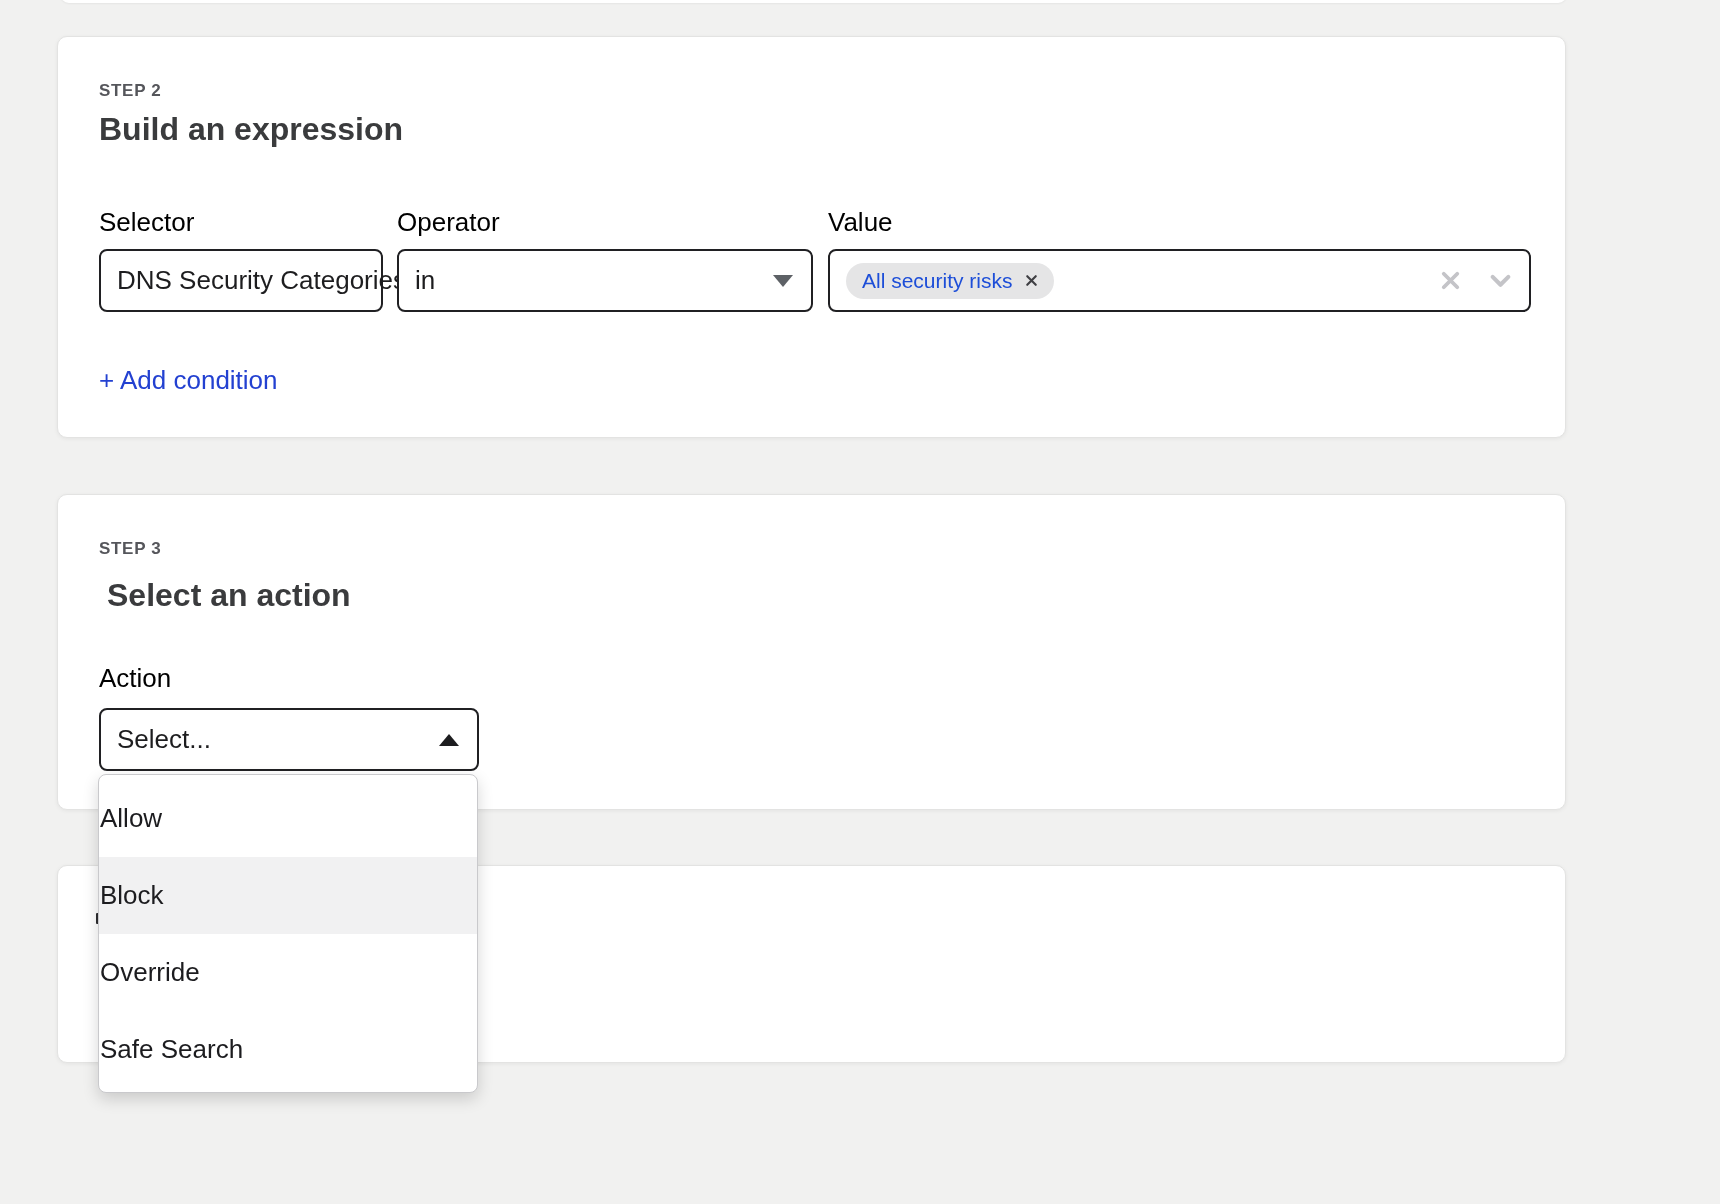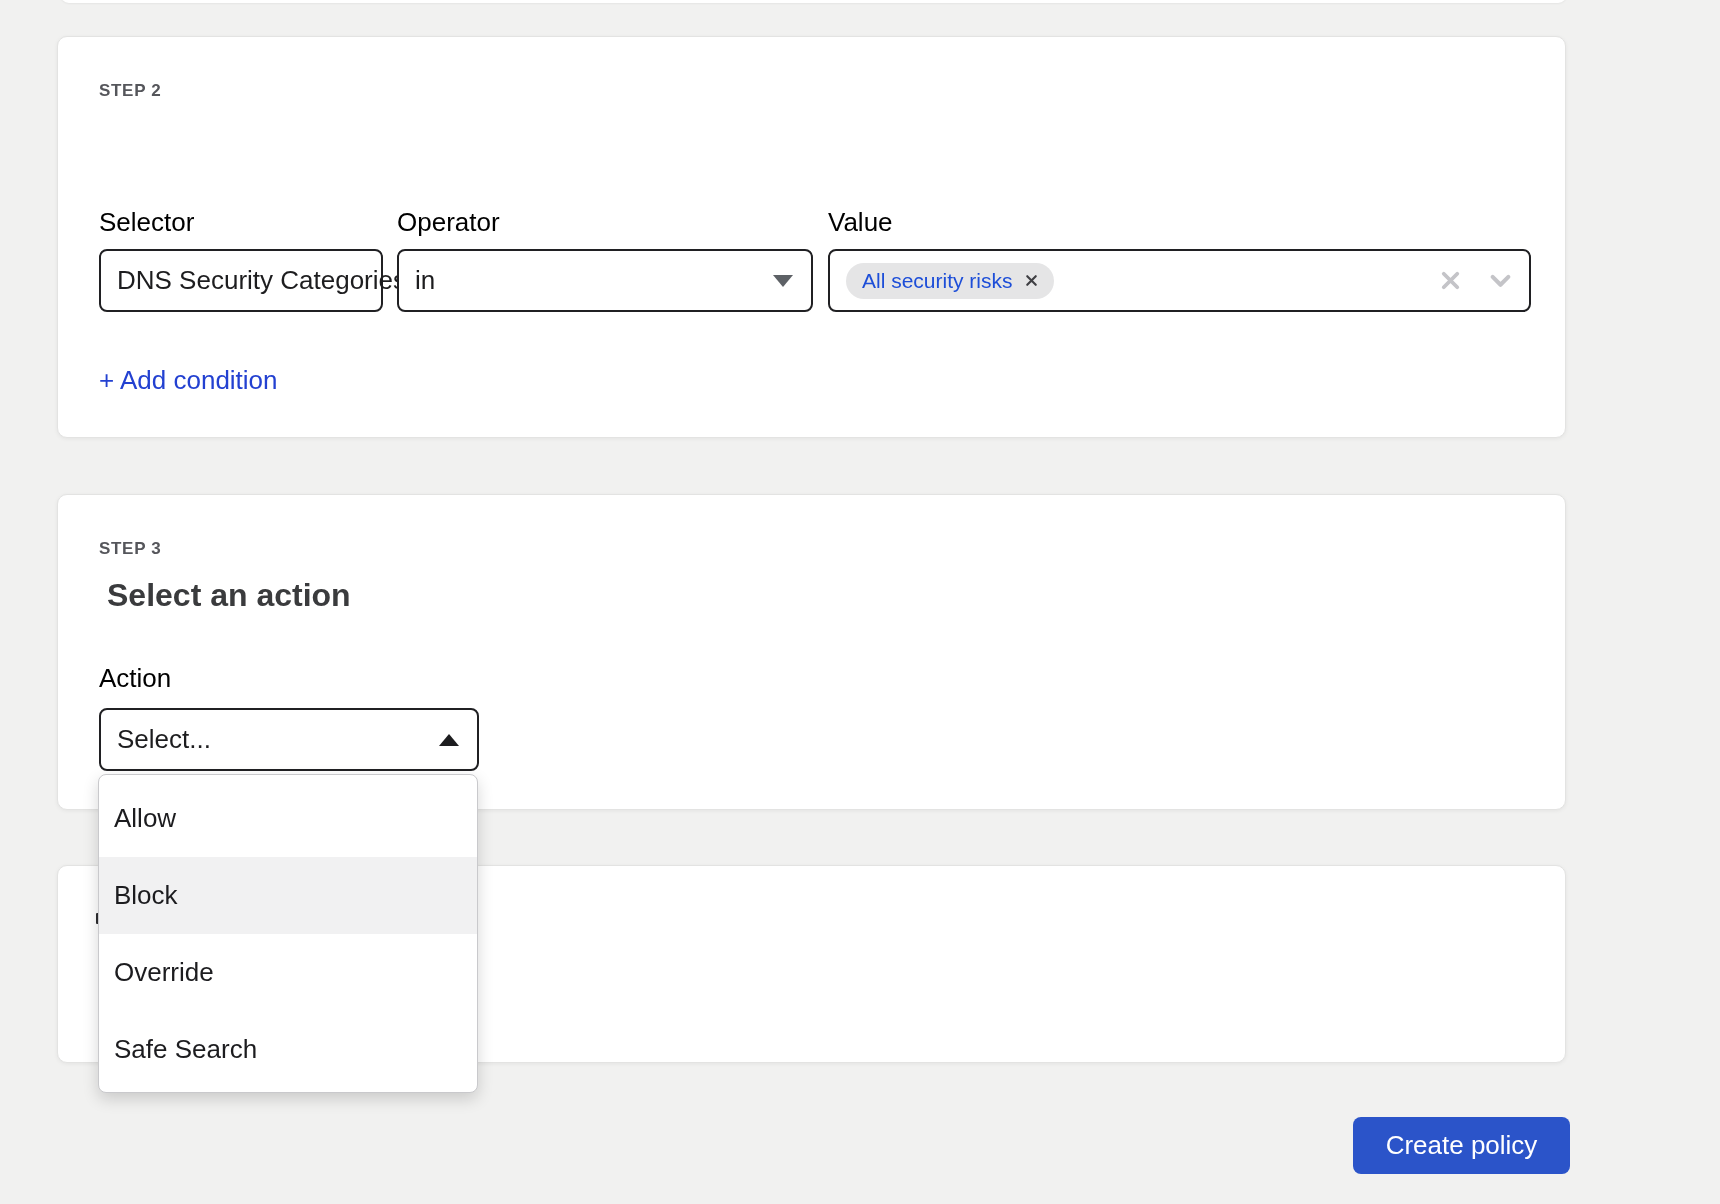--- a/index.html
+++ b/index.html
@@ -108,21 +108,21 @@
     position:absolute;left:98px;top:774px;width:380px;height:319px;
     background:#fff;
     border:1px solid #c9c9cc;border-radius:8px;
     box-shadow:0 6px 16px rgba(0,0,0,0.16);
     box-sizing:border-box;
     padding:5px 0;
     z-index:20;
   }
   .menu-item{
     height:77px;display:flex;align-items:center;
-    padding-left:15px;
+    padding-left:1px;
     font-size:26px;color:#1c1c1f;
     cursor:pointer;
   }
   .menu-item.highlighted{background:#f1f1f2;}
 
   .sliver{
     position:absolute;left:38px;top:47px;width:3px;height:11px;
     background:#2e2e31;border-radius:1px;
   }
 
@@ -139,20 +139,21 @@
 </style>
 </head>
 <body>
 
 <div id="screen">
 
   <div class="prev-card-edge"></div>
 
   <section class="card" id="card-step2">
     <div class="step-label">STEP 2</div>
+    <h2 class="card-title" style="margin:0">Build an expression</h2>
 
     <div class="field-label col-selector">Selector</div>
     <div class="control col-selector">
       <span class="val">DNS Security Categories</span>
       <span class="spacer"></span>
       <span class="tri-down"></span>
     </div>
 
     <div class="field-label col-operator">Operator</div>
     <div class="control col-operator">
@@ -202,15 +203,14 @@
     <div class="sliver"></div>
   </section>
 
   <div id="action-menu">
     <div class="menu-item">Allow</div>
     <div class="menu-item highlighted">Block</div>
     <div class="menu-item">Override</div>
     <div class="menu-item">Safe Search</div>
   </div>
 
-  <button class="primary-btn">Create policy</button>
 
 </div>
 
 </body></html>

